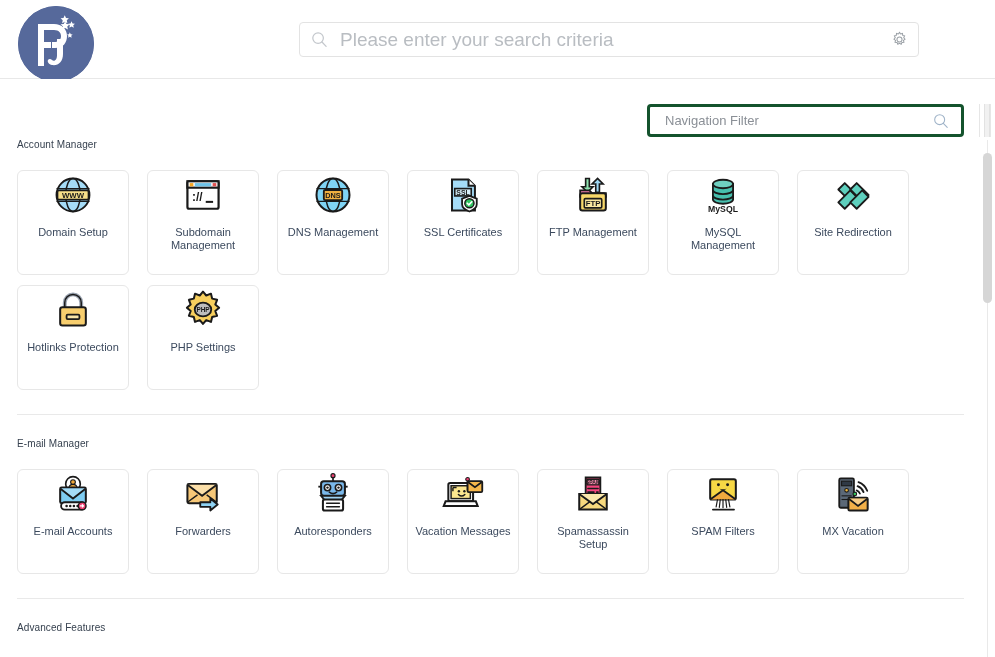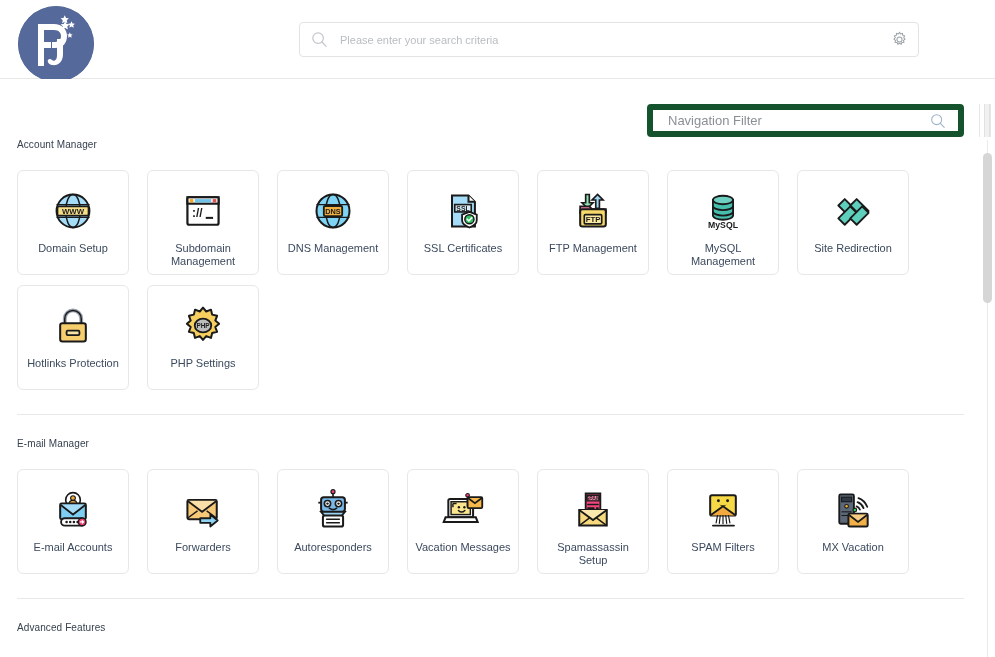--- a/index.html
+++ b/index.html
@@ -42,21 +42,21 @@
     display: flex;
     align-items: center;
   }
   .search-icon { margin-left: 11px; display: flex; align-items: center; }
   .search-input {
     flex: 1;
     border: none;
     outline: none;
     background: transparent;
     font-family: "Liberation Sans", sans-serif;
-    font-size: 11px;
+    font-size: 19px;
     color: #3b3b3b;
     margin-left: 10px;
   }
   .search-input::placeholder { color: #b9bdc2; }
   .gear-btn {
     width: 34px; height: 33px;
     display: flex; align-items: center; justify-content: center;
     cursor: pointer;
     margin-right: 2px;
   }
@@ -80,21 +80,21 @@
   }
 
   .navfilter-row {
     position: relative;
     height: 60px;
   }
   .navfilter {
     position: absolute;
     right: 31px; top: 25px;
     width: 317px; height: 33px;
-    border: 6px solid #14532d;
+    border: 3px solid #14532d;
     border-radius: 4px;
     background: #fff;
     display: flex;
     align-items: center;
   }
   .navfilter input {
     flex: 1;
     border: none; outline: none; background: transparent;
     font-family: "Liberation Sans", sans-serif;
     font-size: 13px;
@@ -176,21 +176,21 @@
     width: 112px;
     height: 105px;
     border: 1px solid #e7e7e7;
     border-radius: 6px;
     background: #ffffff;
     display: flex;
     flex-direction: column;
     align-items: center;
     justify-content: flex-start;
     cursor: pointer;
-    padding-top: 16px;
+    padding-top: 0;
   }
   .card-icon {
     width: 48px; height: 48px;
     display: flex; align-items: center; justify-content: center;
   }
   .card-label {
     margin-top: 7px;
     font-size: 11px;
     line-height: 13px;
     color: #3c4a5e;

